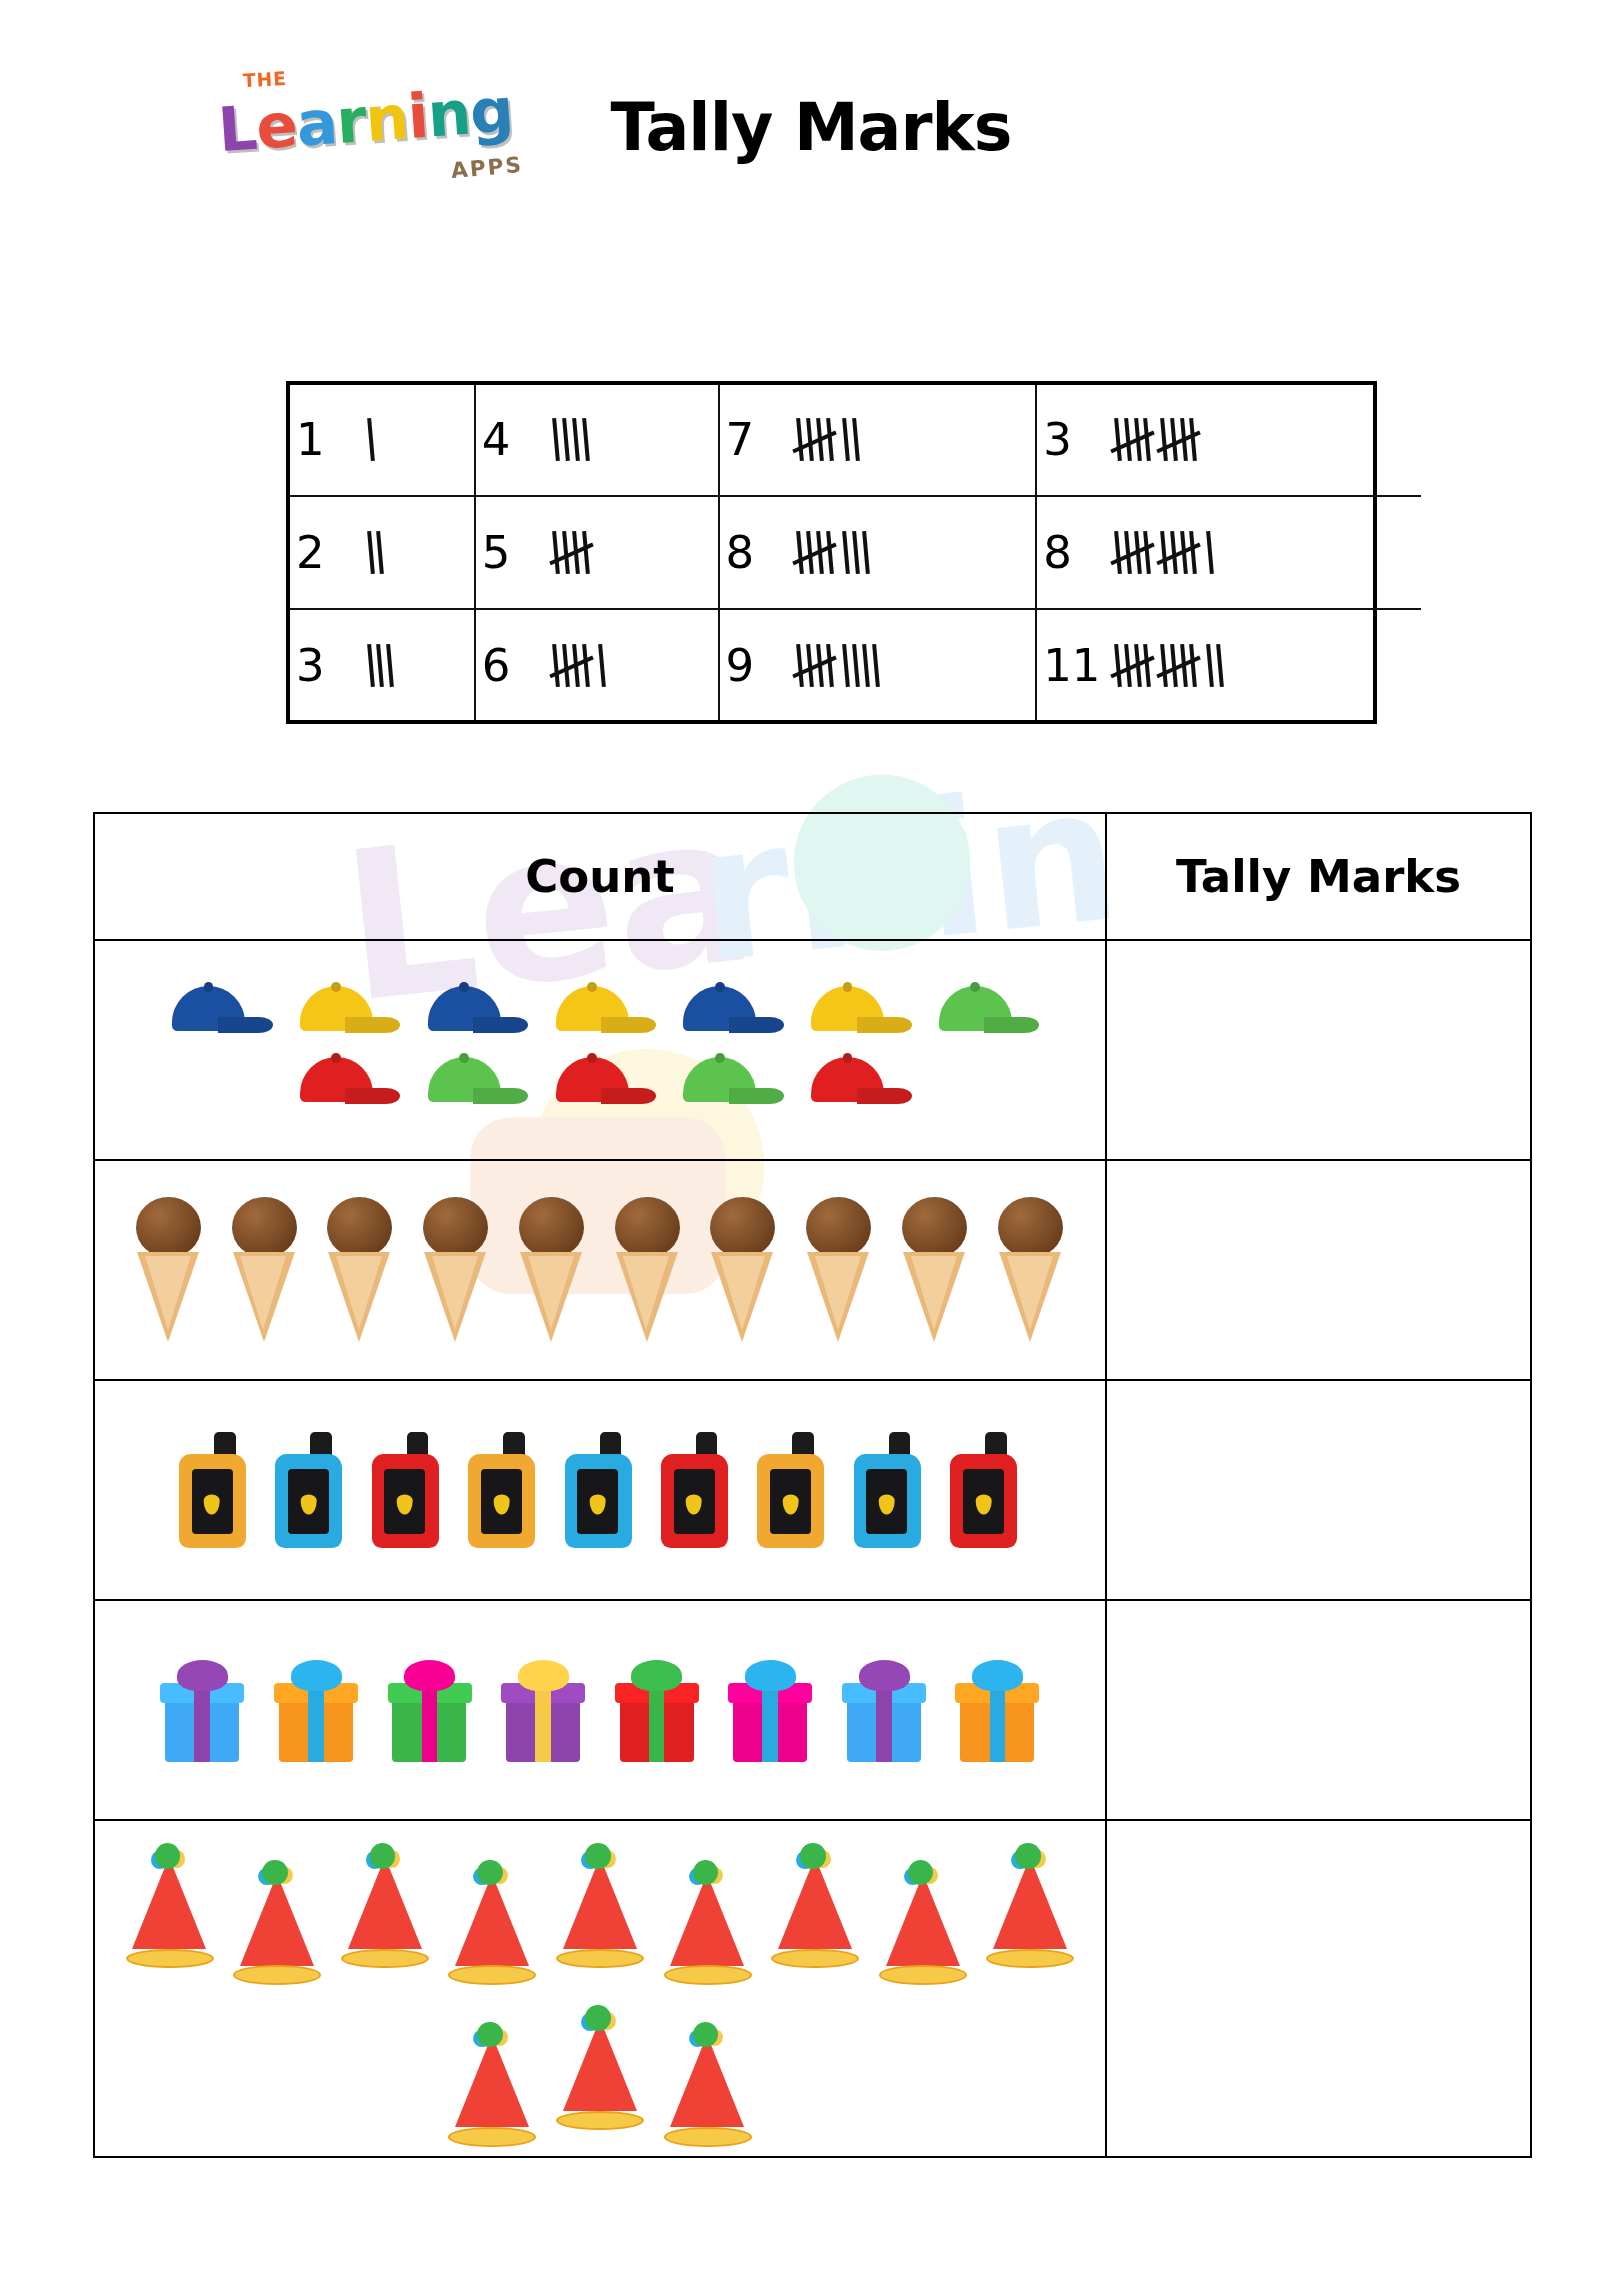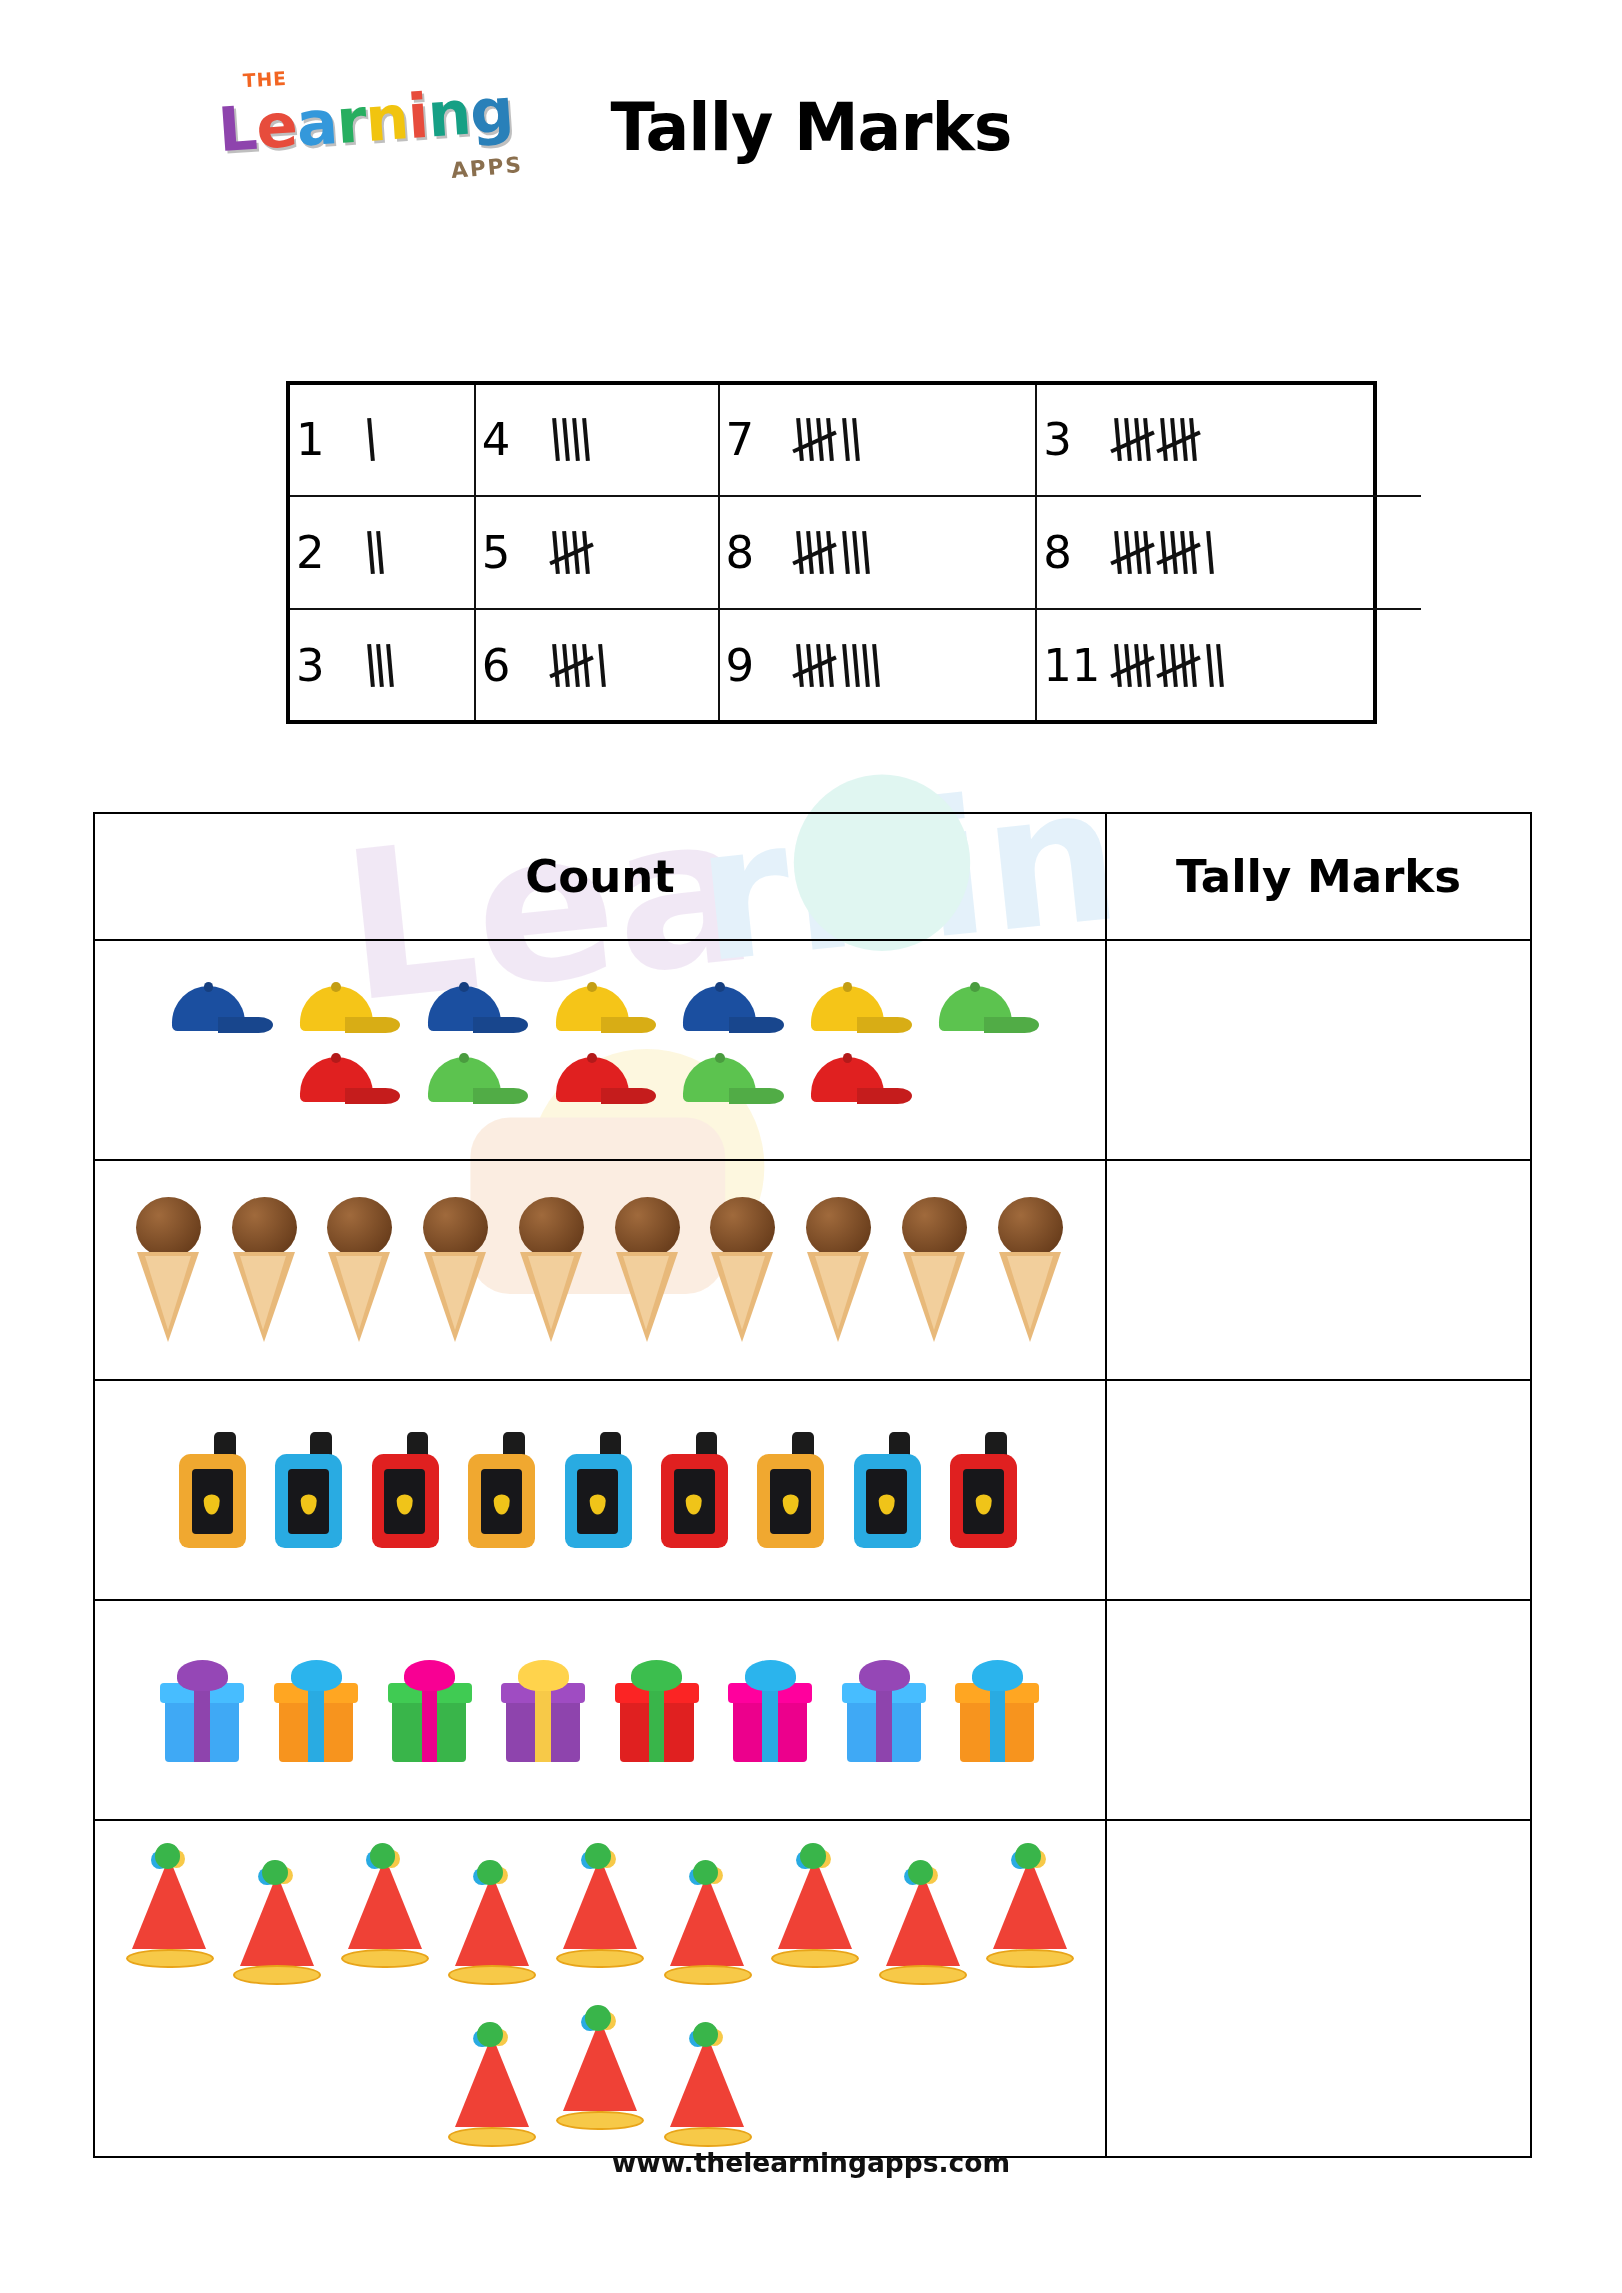--- a/index.html
+++ b/index.html
@@ -999,16 +999,15 @@
               <div class="base"></div>
               <div class="pom"></div>
             </div>
         </div>
       </div>
       <div class="ws-right"></div>
     </div>
 
   </div>
 
-  <div class="footer">www.thelearningapps.com</div>
 
 </div>
 
 
 </body></html>

